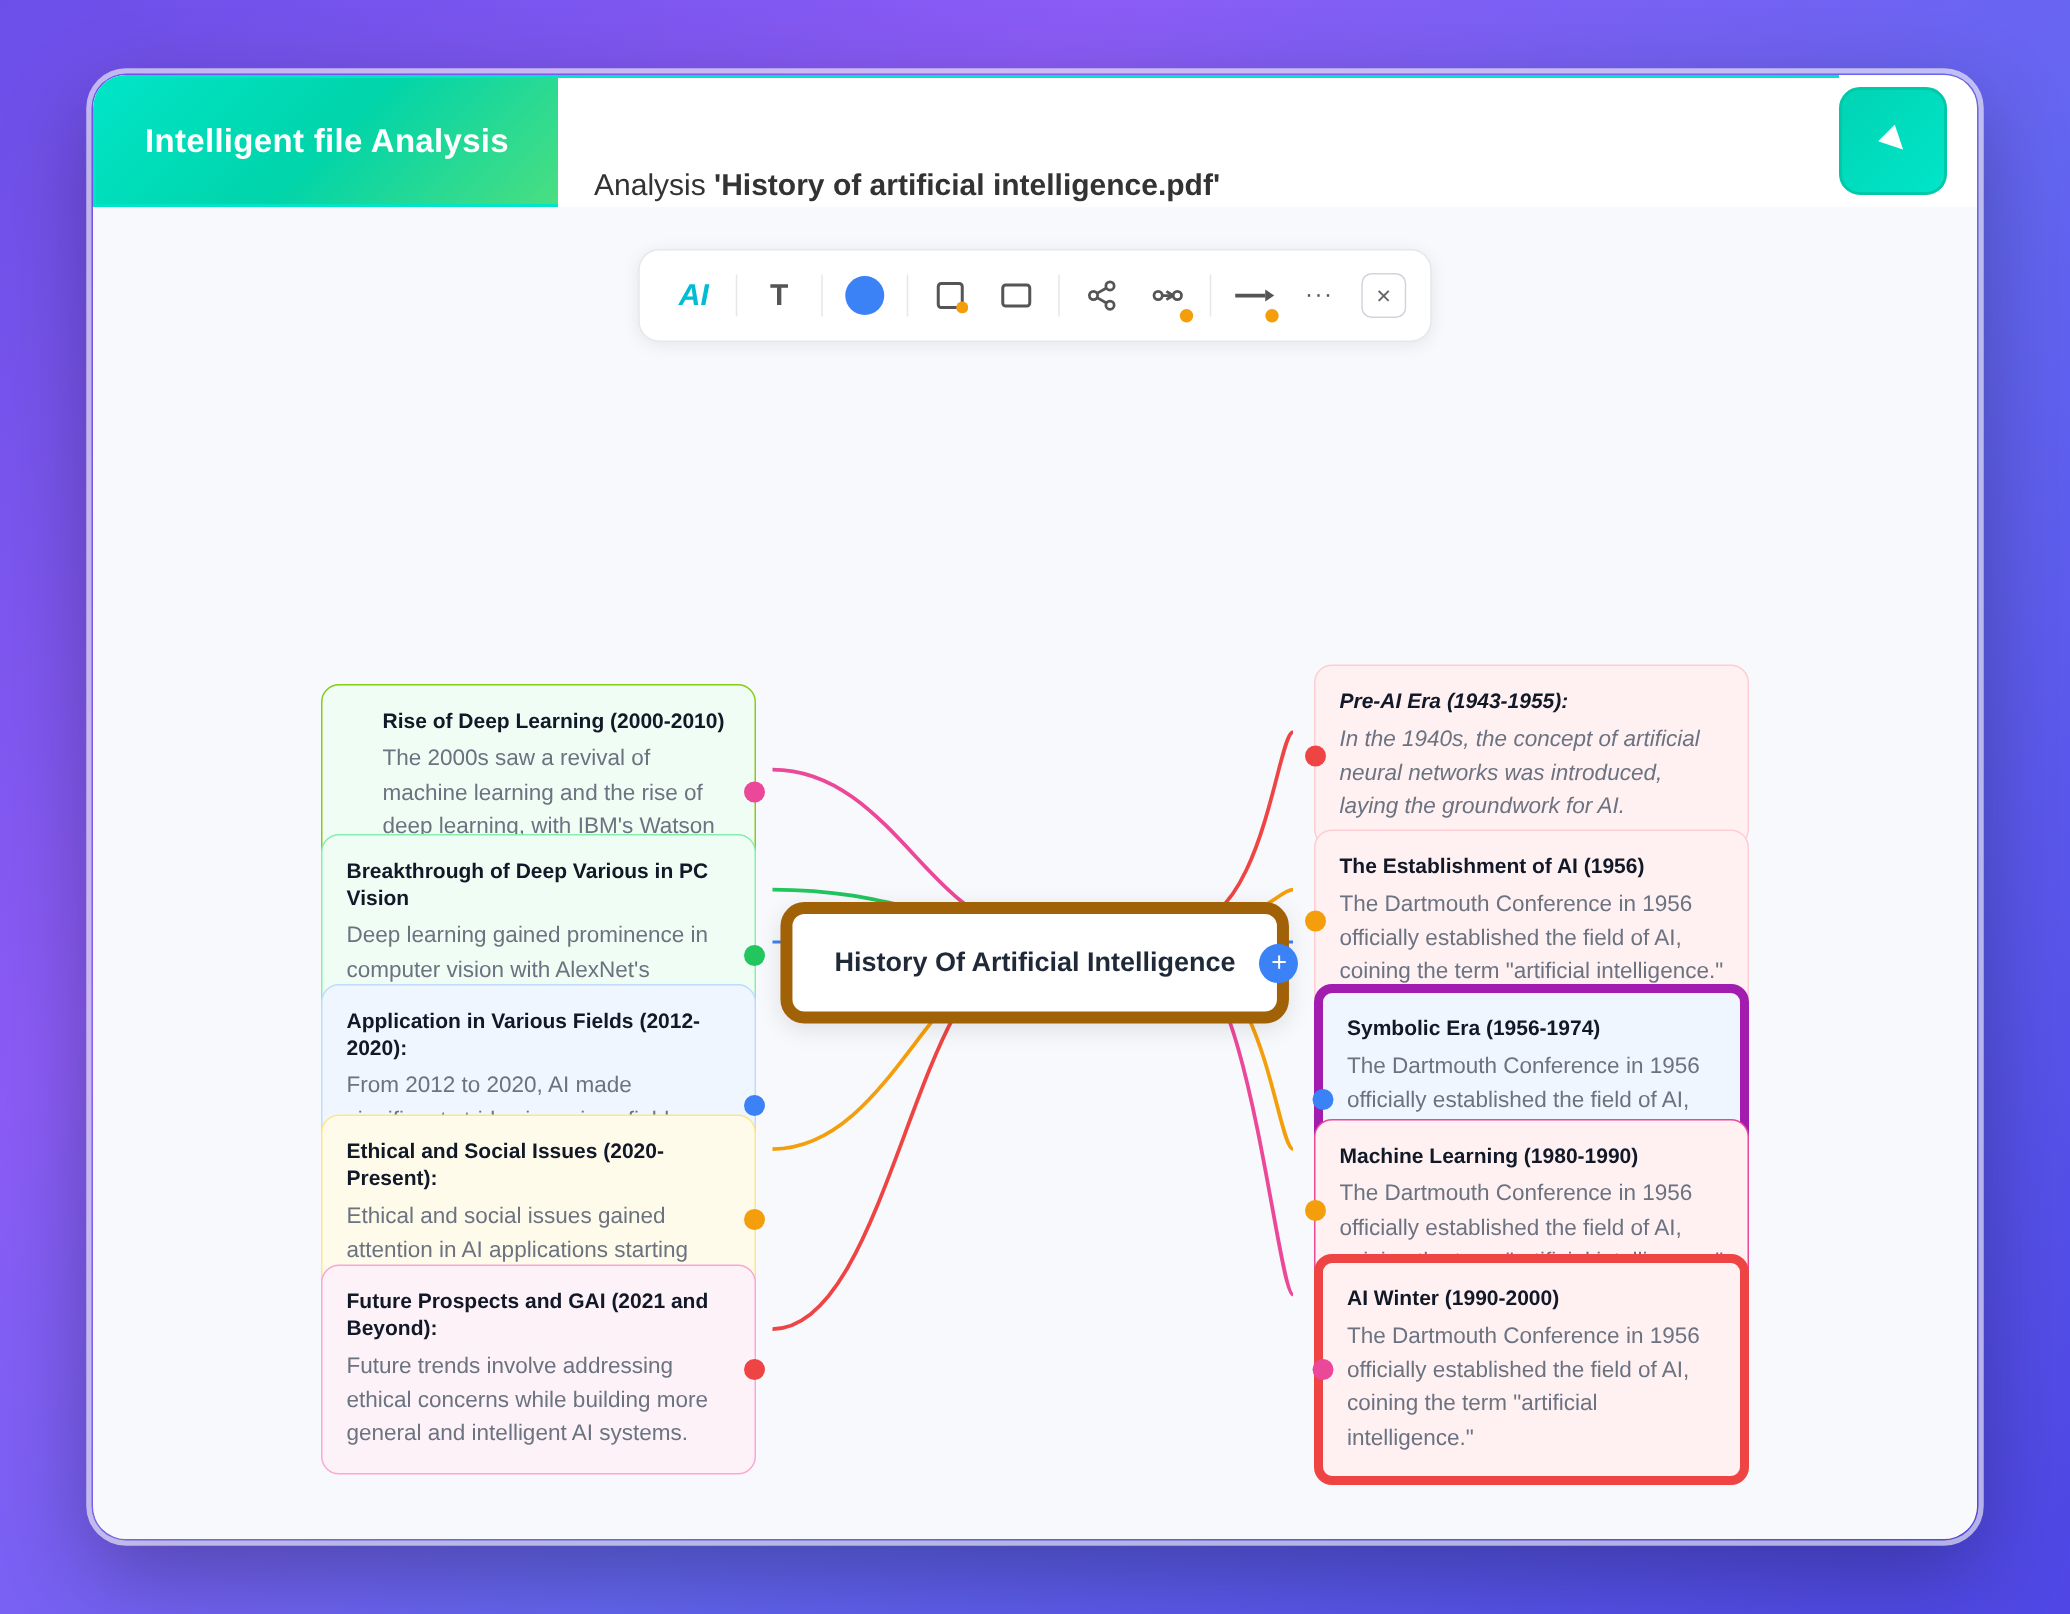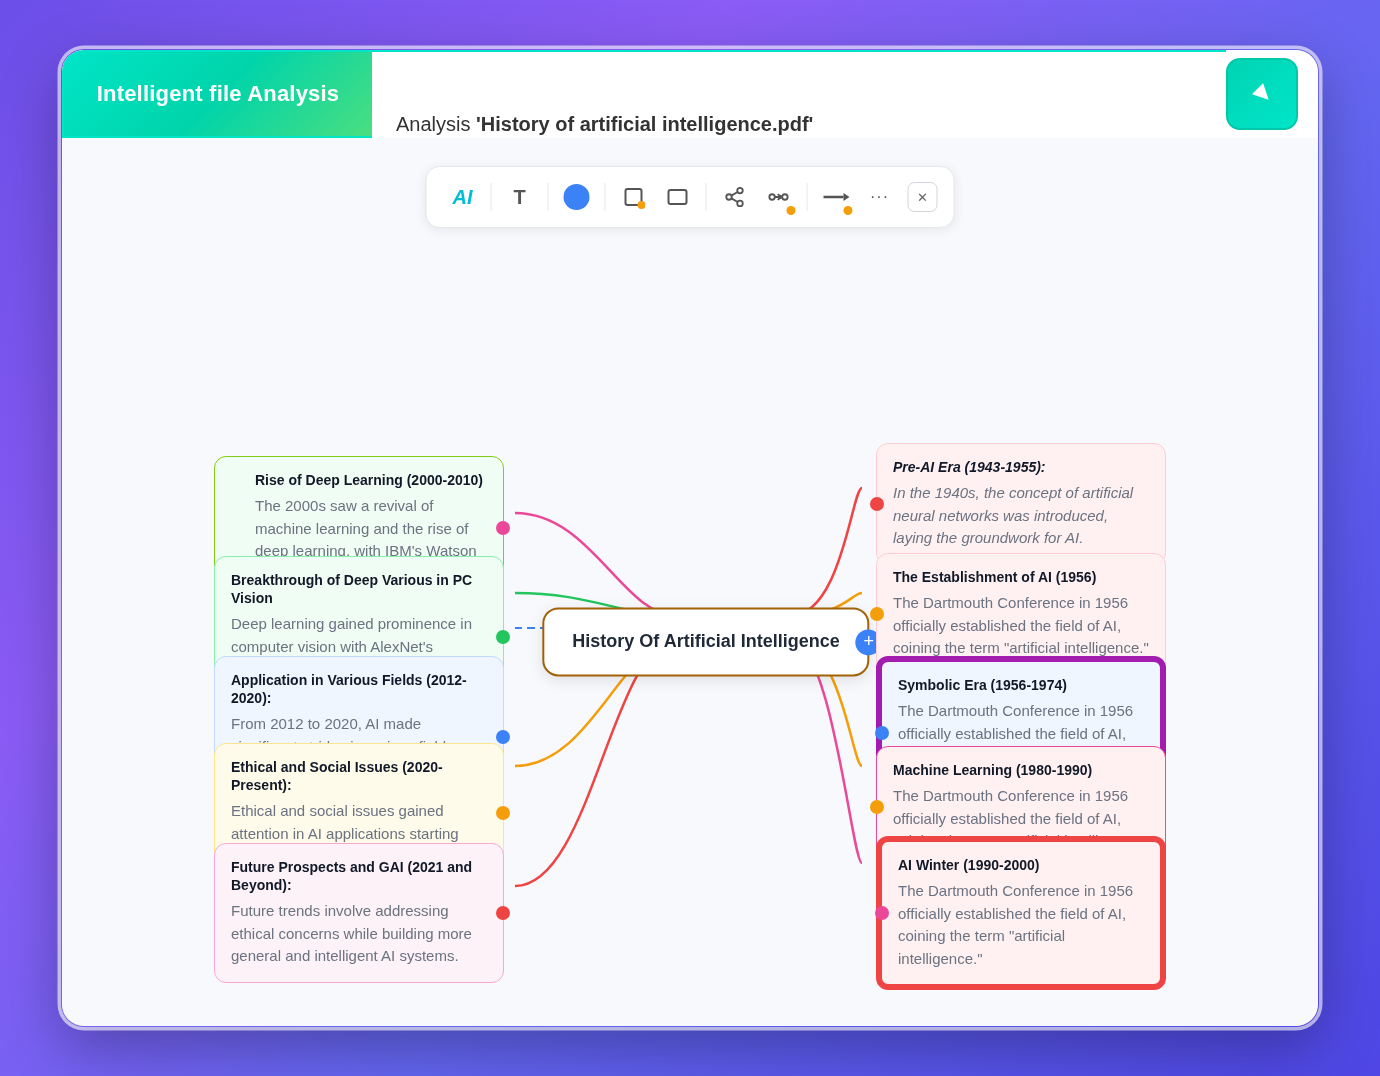--- a/index.html
+++ b/index.html
@@ -160,32 +160,31 @@
       font-style: italic;
     }
 
     
     .center-node {
       position: absolute;
       top: 50%;
       left: 50%;
       transform: translate(-50%, -50%);
       background: white;
-      border: 2px solid #a16207;
+      border: 8px solid #a16207;
       border-radius: 16px;
       padding: 20px 28px;
       text-align: center;
       font-size: 18px;
       font-weight: 600;
       color: #1f2937;
       box-shadow: 0 4px 16px rgba(0,0,0,0.1);
       z-index: 5;
       line-height: 1.4;
       min-width: 160px;
-      margin-left: 16px;
     }
     .center-node-plus {
       position: absolute;
       right: -14px;
       top: 50%;
       transform: translateY(-50%);
       width: 26px;
       height: 26px;
       background: #3b82f6;
       border-radius: 50%;

